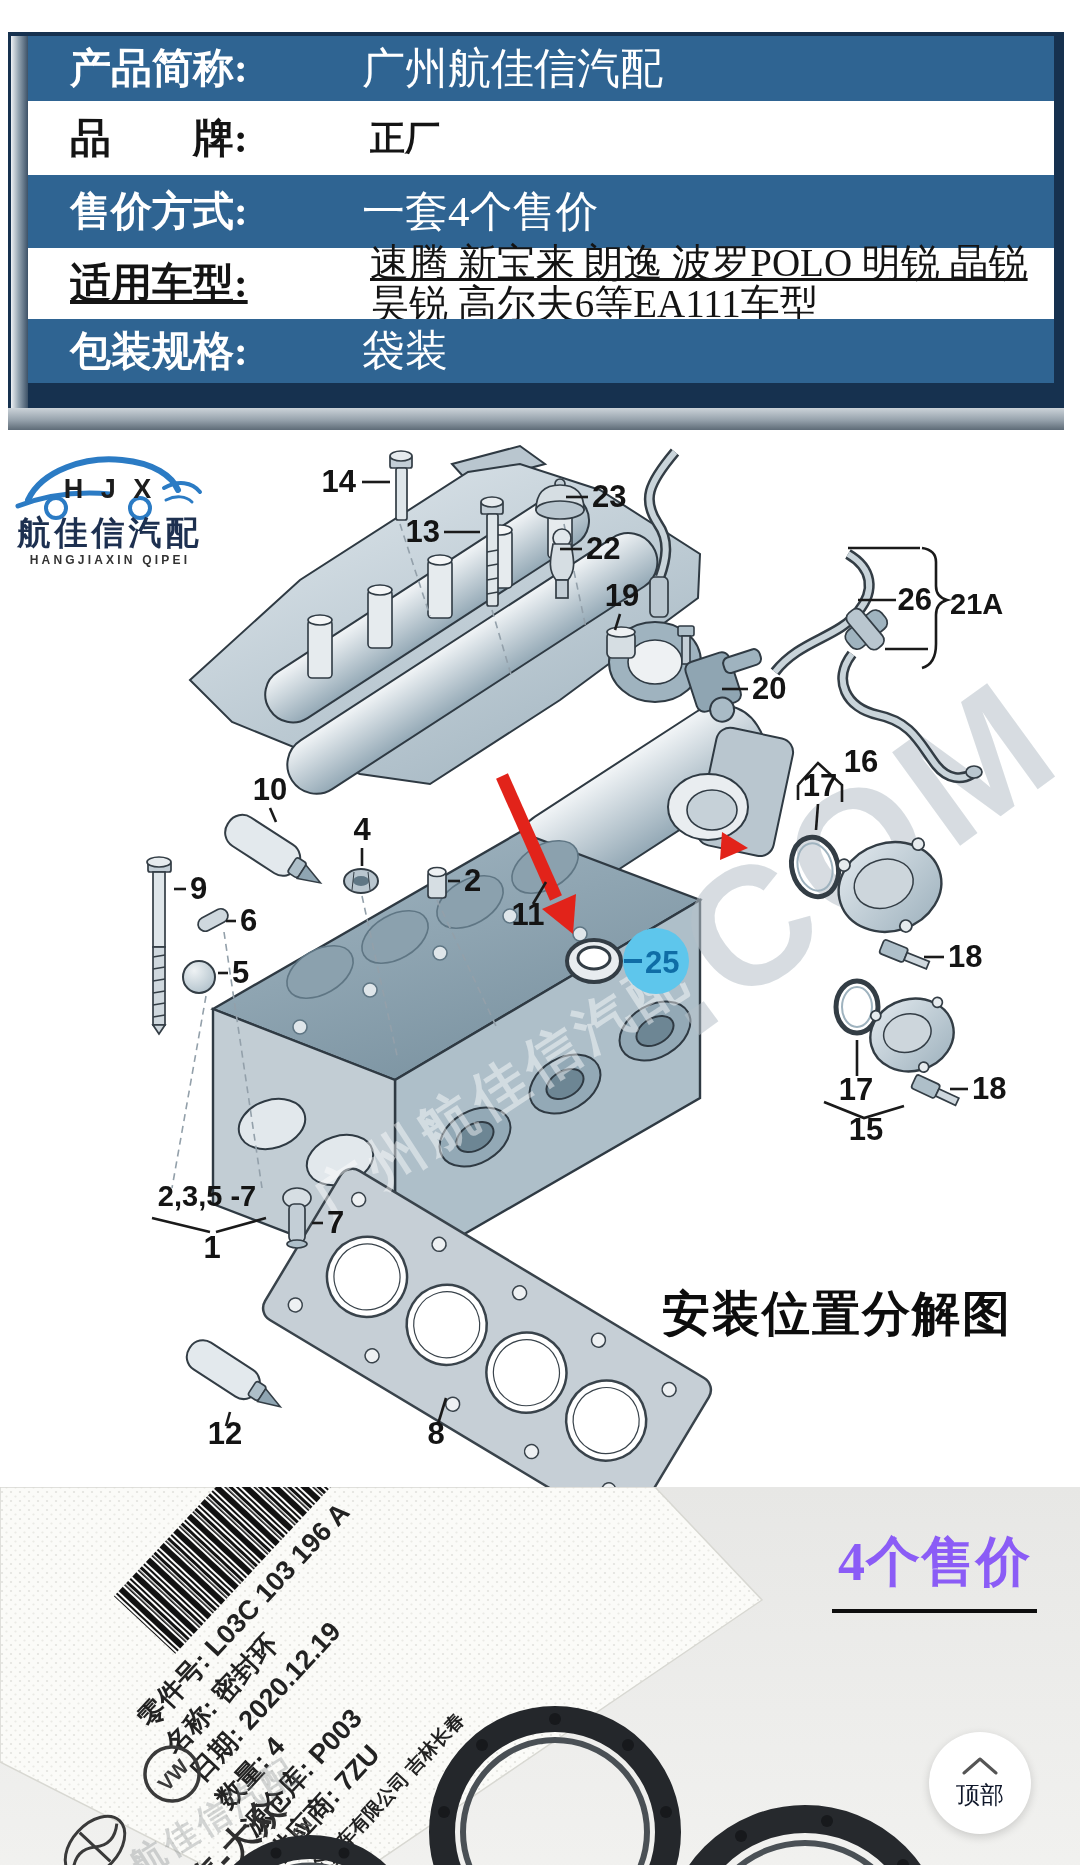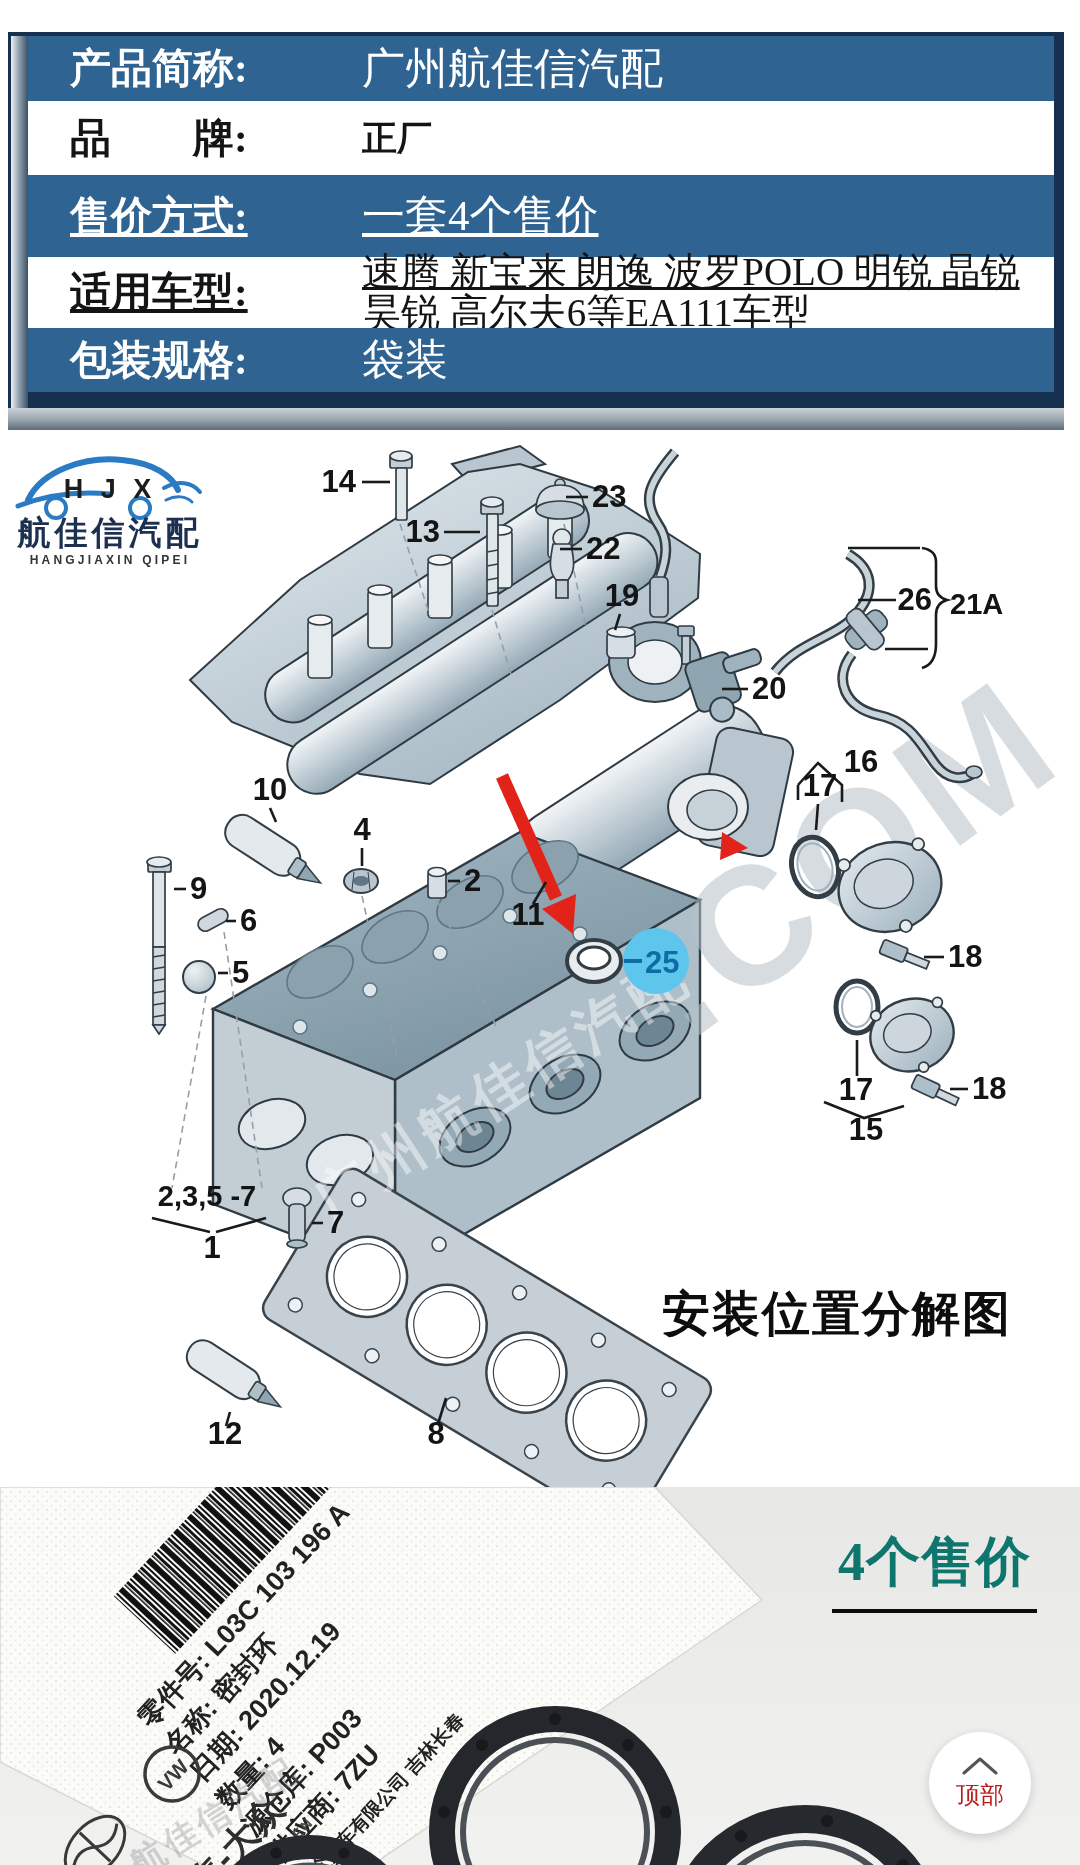--- a/index.html
+++ b/index.html
@@ -5,45 +5,45 @@
   html,body{margin:0;padding:0;background:#fff;}
   #screen{position:relative;width:1080px;height:1865px;background:#ffffff;overflow:hidden;
           font-family:"Liberation Sans",sans-serif;margin-top:32px;}
   
   .spec-table{position:absolute;left:8px;top:0;width:1056px;height:398px;background:#16314f;
               box-sizing:border-box;padding:4px 10px 0 3px;display:flex;flex-direction:column;}
   .spec-body{display:flex;flex:1;}
   .spec-left-strip{width:17px;background:linear-gradient(90deg,#eef1f4,#93a3b0 45%,#3c5167);}
   .spec-rows{flex:1;display:flex;flex-direction:column;}
   .spec-row{display:flex;align-items:center;}
-  .spec-row.r0{height:65px;}.spec-row.r1{height:74px;}.spec-row.r2{height:82px;text-decoration:underline;}
+  .spec-row.r0{height:65px;}.spec-row.r1{height:74px;}.spec-row.r2{height:73px;}
   .spec-row.r3{height:71px;text-decoration:underline;}.spec-row.r4{height:64px;}
   .spec-row.blue{background:#2f6492;color:#ffffff;}
-  .spec-row.white{background:#ffffff;color:#141414;}
+  .spec-row.white{background:#ffffff;color:#141414;gap:8px;}
   .spec-label{width:292px;padding-left:42px;font-size:41px;font-weight:700;
               font-family:"Liberation Serif",serif;white-space:pre;flex-shrink:0;}
   .spec-value{font-size:43px;font-family:"Liberation Serif",serif;line-height:1.05;}
   .spec-row.r1 .spec-value{font-weight:900;font-size:35px;font-family:"Liberation Sans",sans-serif;}
   .spec-row.r3 .spec-value{font-size:39px;}
   .spec-bottom-bar{height:22px;margin:0 -10px 0 -3px;
                    background:linear-gradient(#ccd3d9,#96a2ac 55%,#5e6b77);}
   
   .brand-logo{position:absolute;left:14px;top:416px;width:192px;height:120px;}
   
   .diagram-svg{position:absolute;left:0;top:396px;width:1080px;height:1060px;}
   
   .photo-svg{position:absolute;left:0;top:1455px;width:1080px;height:410px;}
   .photo-heading{position:absolute;left:832px;top:1494px;font-family:"Liberation Serif",serif;
-                 font-size:54px;font-weight:700;color:#0f766e;border-bottom:4px solid #0e0e0e;
+                 font-size:54px;font-weight:700;color:#8b5cf6;border-bottom:4px solid #0e0e0e;
                  padding:0 6px 10px 6px;letter-spacing:1px;}
   .top-btn{position:absolute;left:929px;top:1700px;width:102px;height:102px;border-radius:50%;
            background:#ffffff;box-shadow:0 3px 10px rgba(0,0,0,0.16);display:flex;
            flex-direction:column;align-items:center;justify-content:center;cursor:pointer;}
   .top-btn svg{width:44px;height:20px;}
-  .top-btn .top-btn-label{font-size:24px;color:#b91c1c;margin-top:4px;}
+  .top-btn .top-btn-label{font-size:24px;color:#0f172a;margin-top:4px;}
   .yellow-strip{position:absolute;left:0;top:1852px;width:1080px;height:13px;background:#f2eda5;}
   text{user-select:none;}
 </style>
 </head>
 <body>
 
 <div id="screen">
 
   <div class="spec-table">
     <div class="spec-body">

